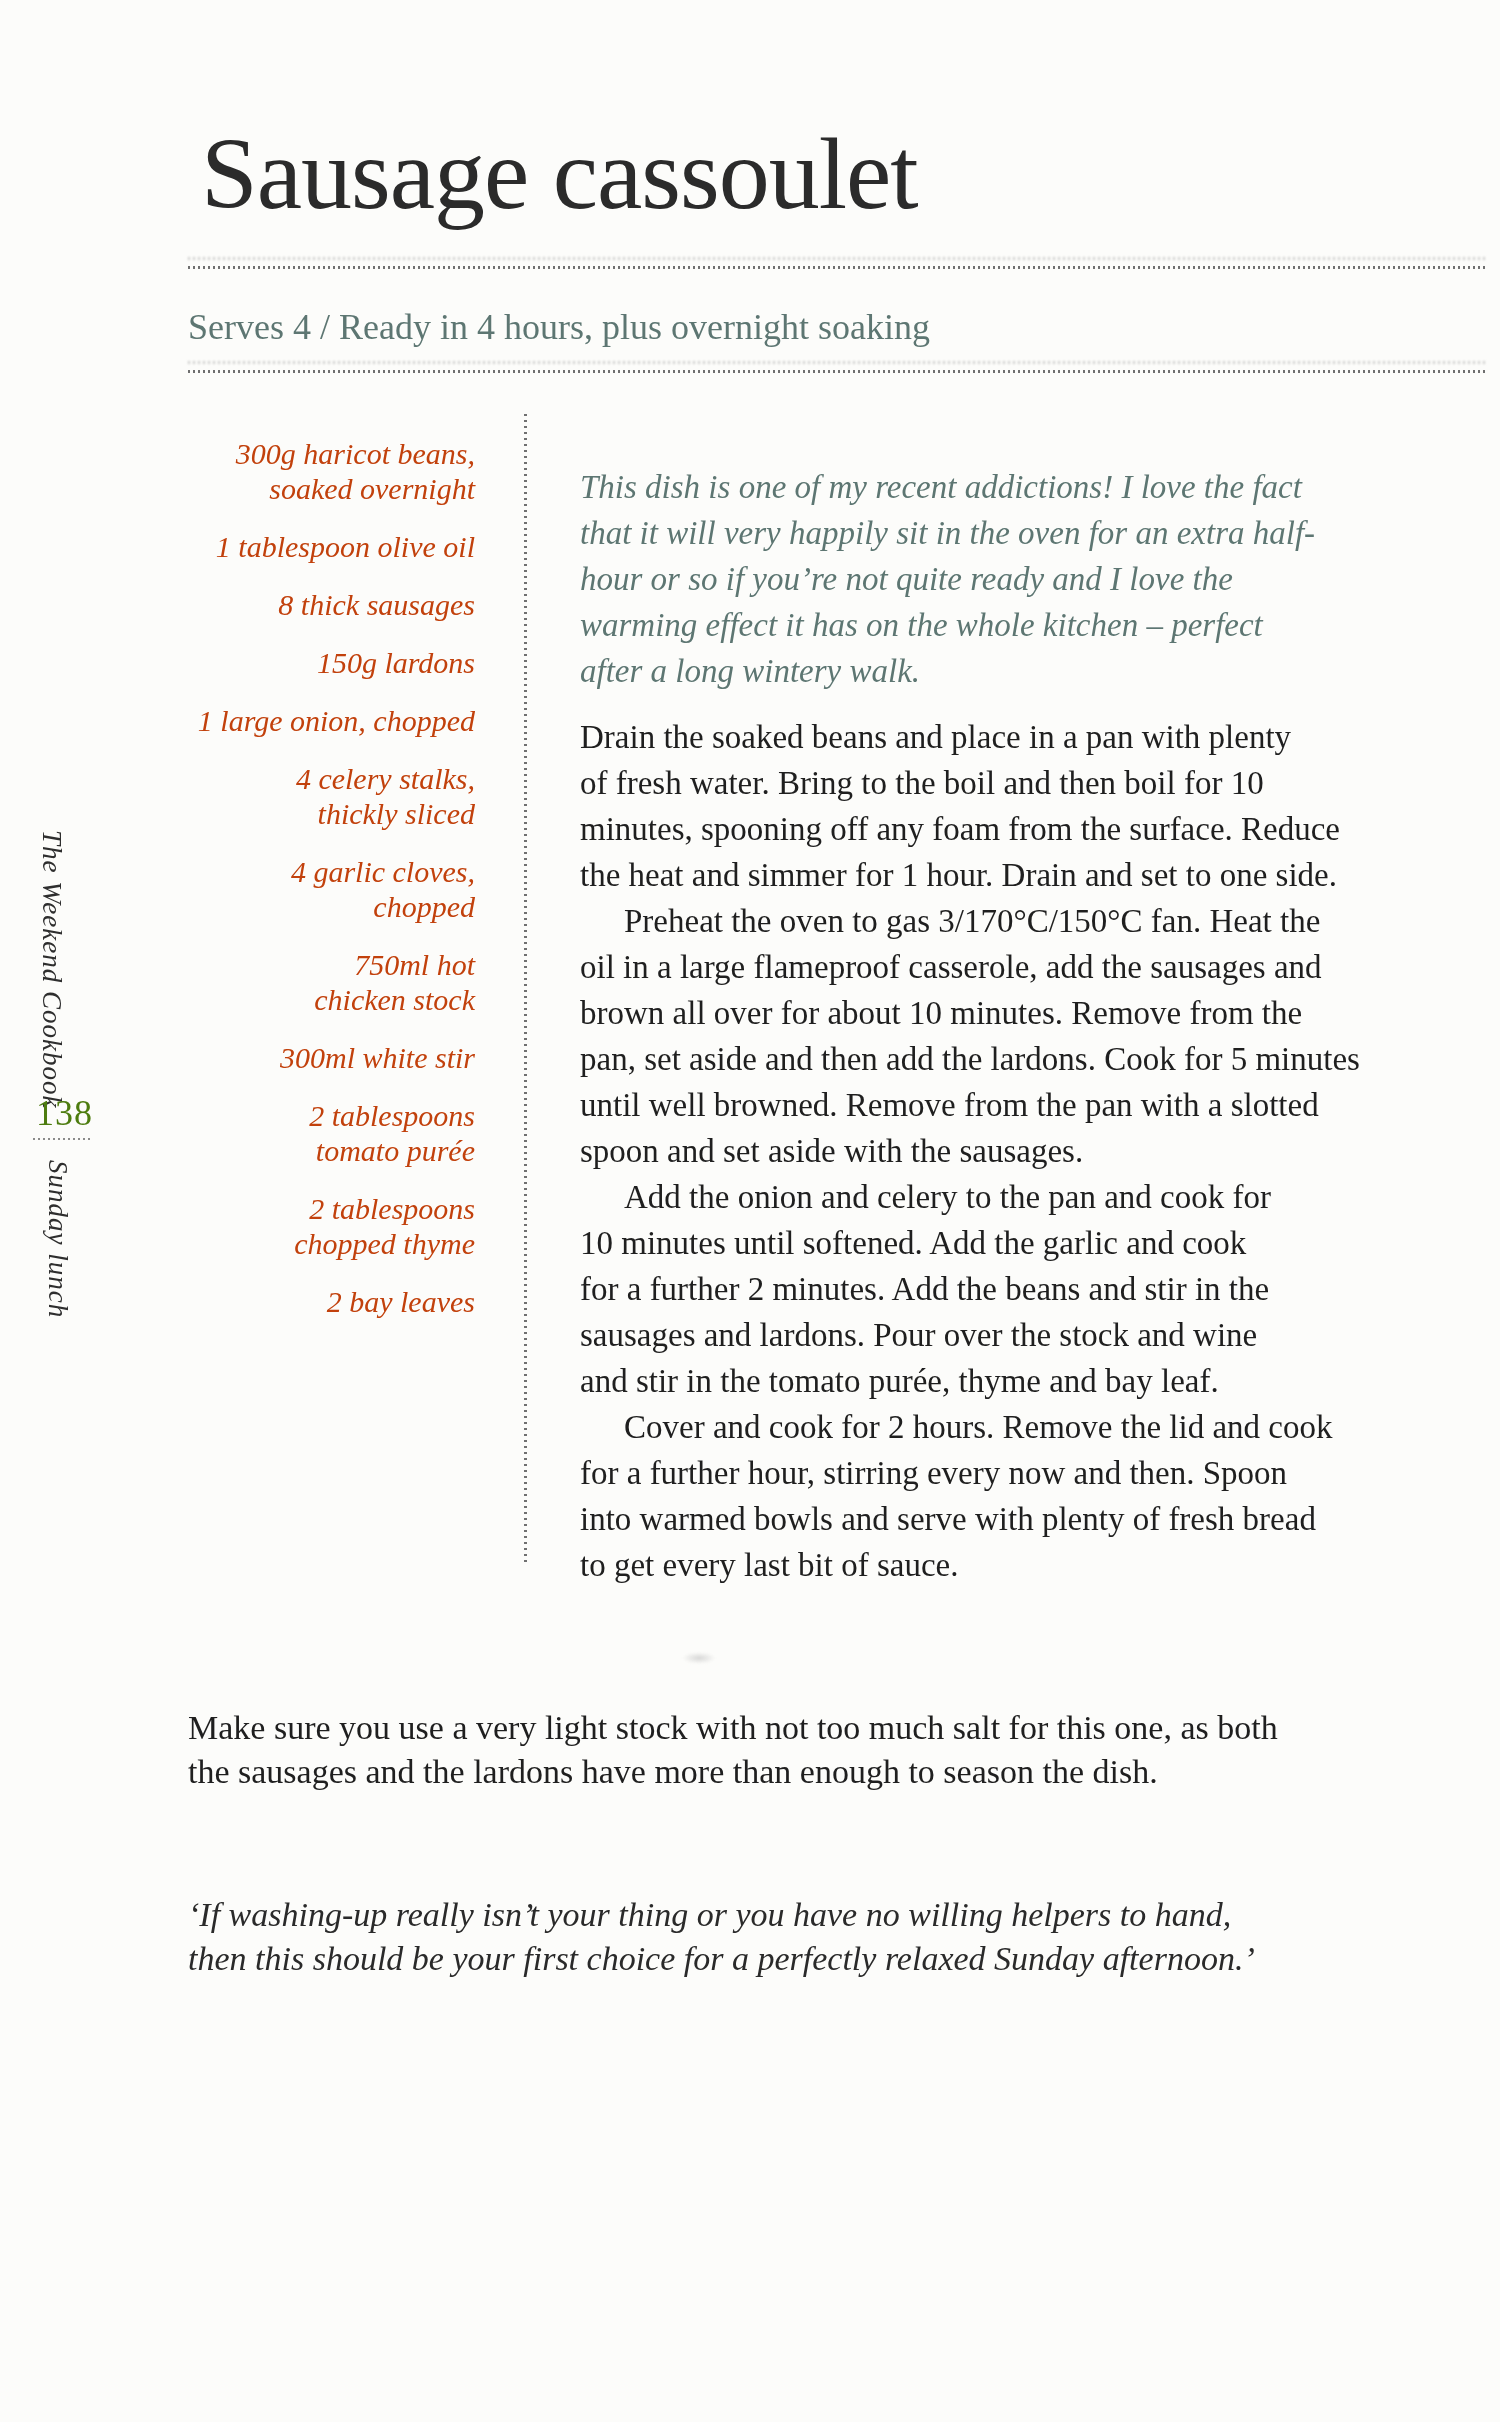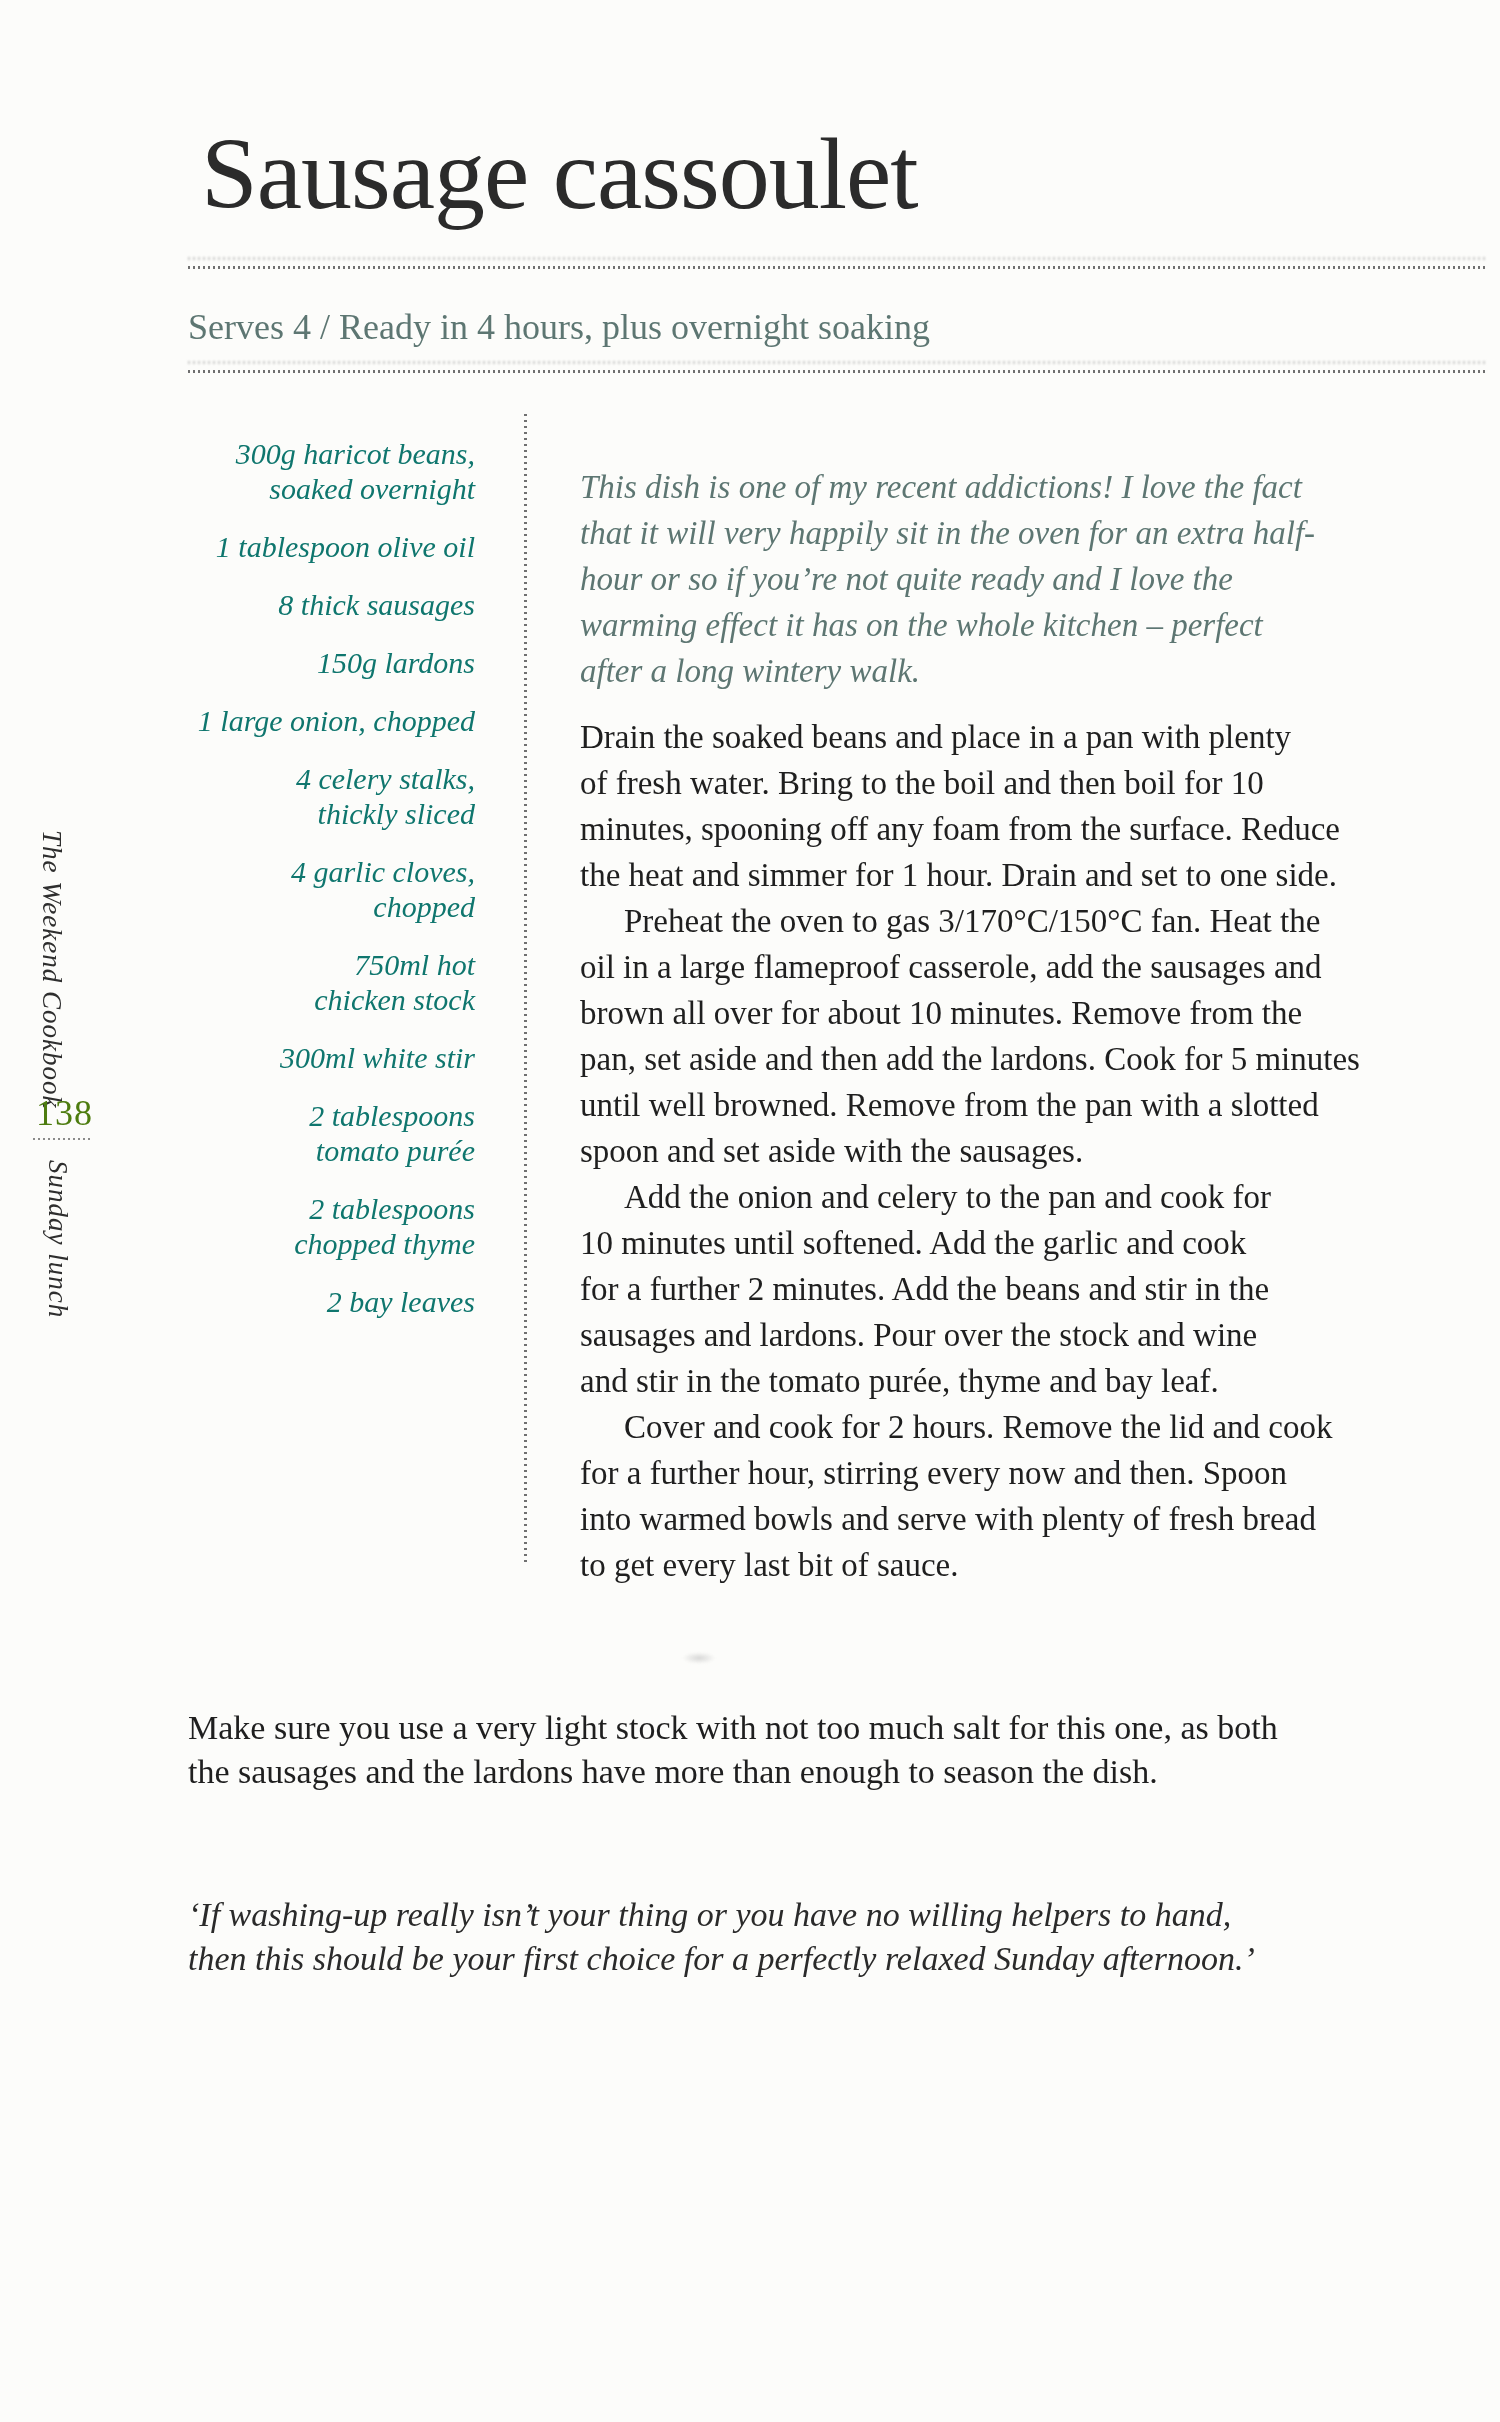--- a/index.html
+++ b/index.html
@@ -65,21 +65,21 @@
   }
 
   
   .ingredients {
     list-style: none; margin: 0; padding: 0;
     width: 300px;
     text-align: right;
     font-style: italic;
     font-size: 30px;
     line-height: 35px;
-    color: #0f766e;
+    color: #c2410c;
   }
   .ingredients li { white-space: pre; margin: 0 0 23px 0; }
   .ingredients li:last-child { margin-bottom: 0; }
 
   .intro {
     font-style: italic;
     font-size: 33px;
     line-height: 46px;
     color: #5d7672;
     white-space: pre;

